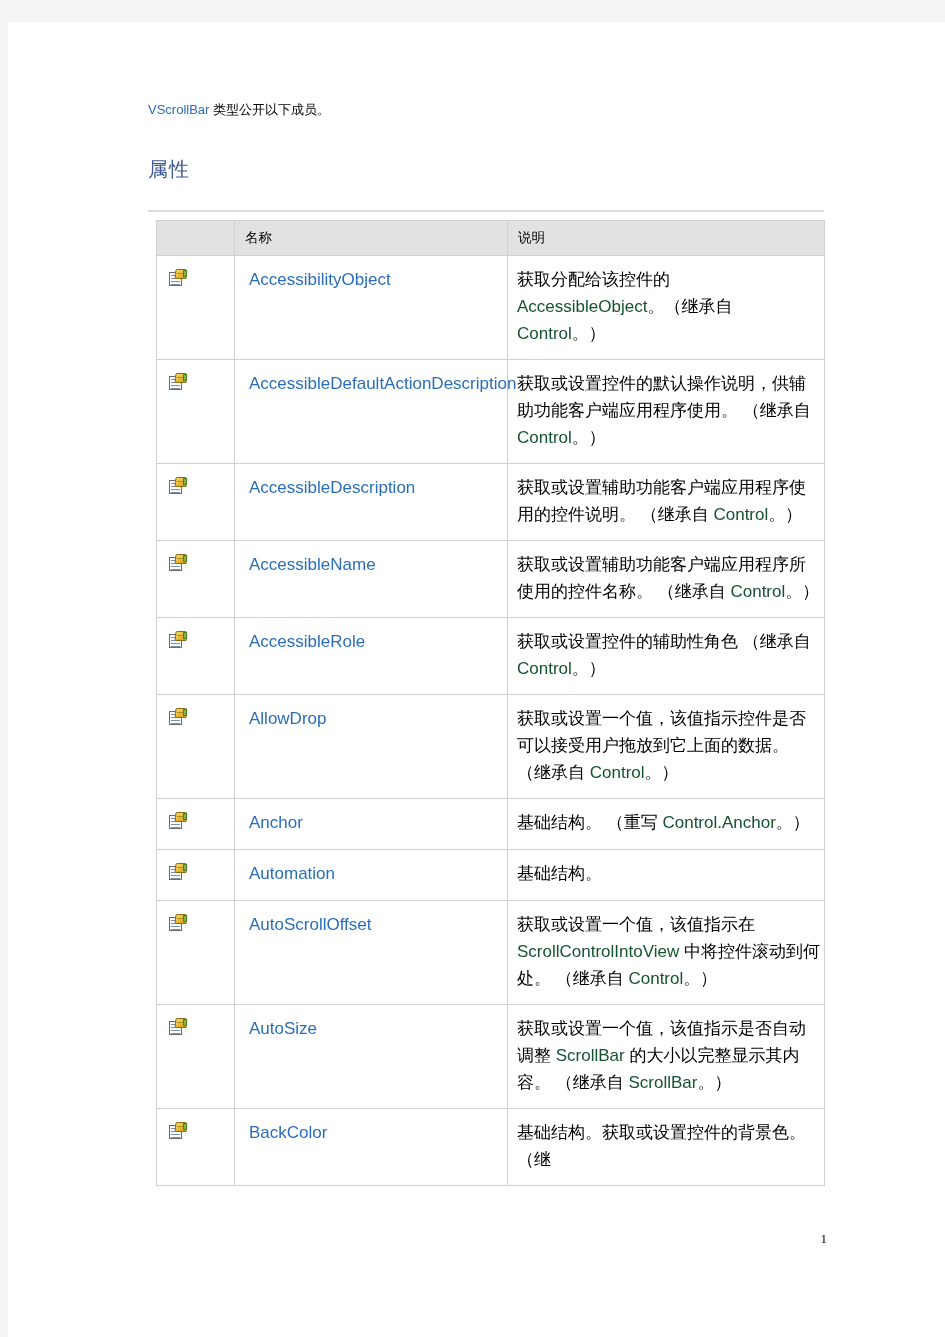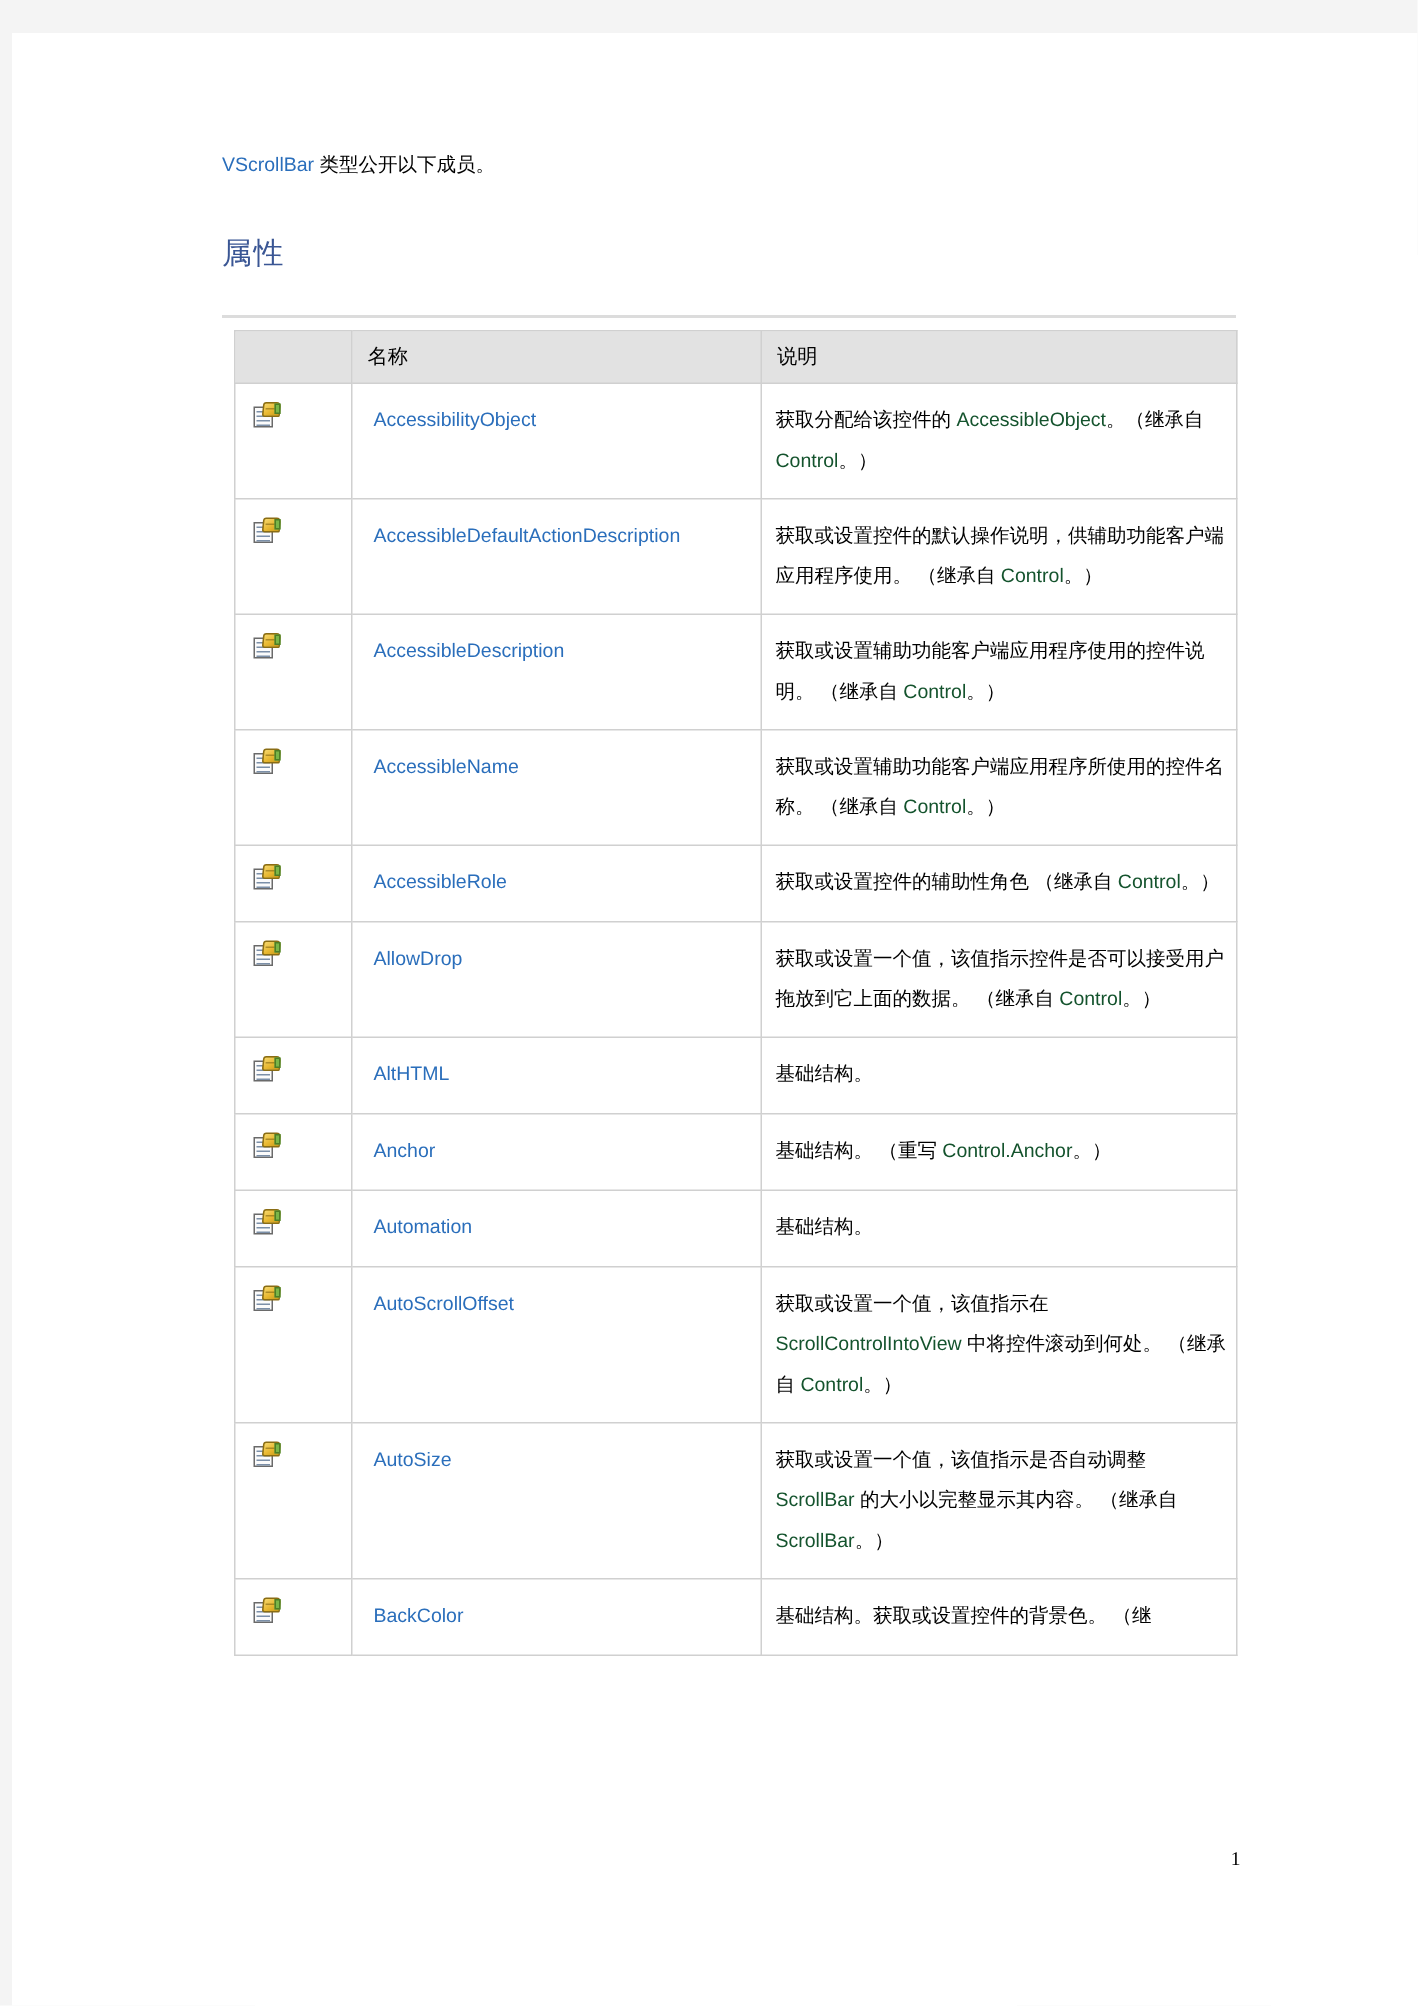--- a/index.html
+++ b/index.html
@@ -70,21 +70,21 @@
   }
   table.members col.c-icon  { width: 78px; }
   table.members col.c-name  { width: 273px; }
   table.members col.c-desc  { width: 317px; }
 
   table.members th,
   table.members td {
     border: 1px solid #d0d0d0;
     vertical-align: top;
     padding: 10px 8px 12px 10px;
-    font-size: 13px;
+    font-size: 17px;
     line-height: 27px;
     color: #000000;
     text-align: left;
     font-weight: normal;
   }
   table.members thead th {
     background: #e2e2e2;
     height: 20px;
     padding-top: 7px;
     padding-bottom: 7px;
@@ -232,25 +232,20 @@
             <td class="name-cell"><a class="lnk">AccessibleRole</a></td>
             <td class="desc-cell"><span>获取或设置控件的辅助性角色 （继承自 </span><span class="lnk">Control</span><span>。）</span></td>
           </tr>
           <tr>
             <td class="icon-cell"><span class="prop-icon"><span class="card"></span><span class="hand"></span><span class="green"></span></span></td>
             <td class="name-cell"><a class="lnk">AllowDrop</a></td>
             <td class="desc-cell"><span>获取或设置一个值，该值指示控件是否可以接受用户拖放到它上面的数据。 （继承自 </span><span class="lnk">Control</span><span>。）</span></td>
           </tr>
           <tr>
             <td class="icon-cell"><span class="prop-icon"><span class="card"></span><span class="hand"></span><span class="green"></span></span></td>
-            <td class="name-cell"><a class="lnk">AltHTML</a></td>
-            <td class="desc-cell"><span>基础结构。</span></td>
-          </tr>
-          <tr>
-            <td class="icon-cell"><span class="prop-icon"><span class="card"></span><span class="hand"></span><span class="green"></span></span></td>
             <td class="name-cell"><a class="lnk">Anchor</a></td>
             <td class="desc-cell"><span>基础结构。 （重写 </span><span class="lnk">Control.Anchor</span><span>。）</span></td>
           </tr>
           <tr>
             <td class="icon-cell"><span class="prop-icon"><span class="card"></span><span class="hand"></span><span class="green"></span></span></td>
             <td class="name-cell"><a class="lnk">Automation</a></td>
             <td class="desc-cell"><span>基础结构。</span></td>
           </tr>
           <tr>
             <td class="icon-cell"><span class="prop-icon"><span class="card"></span><span class="hand"></span><span class="green"></span></span></td>

